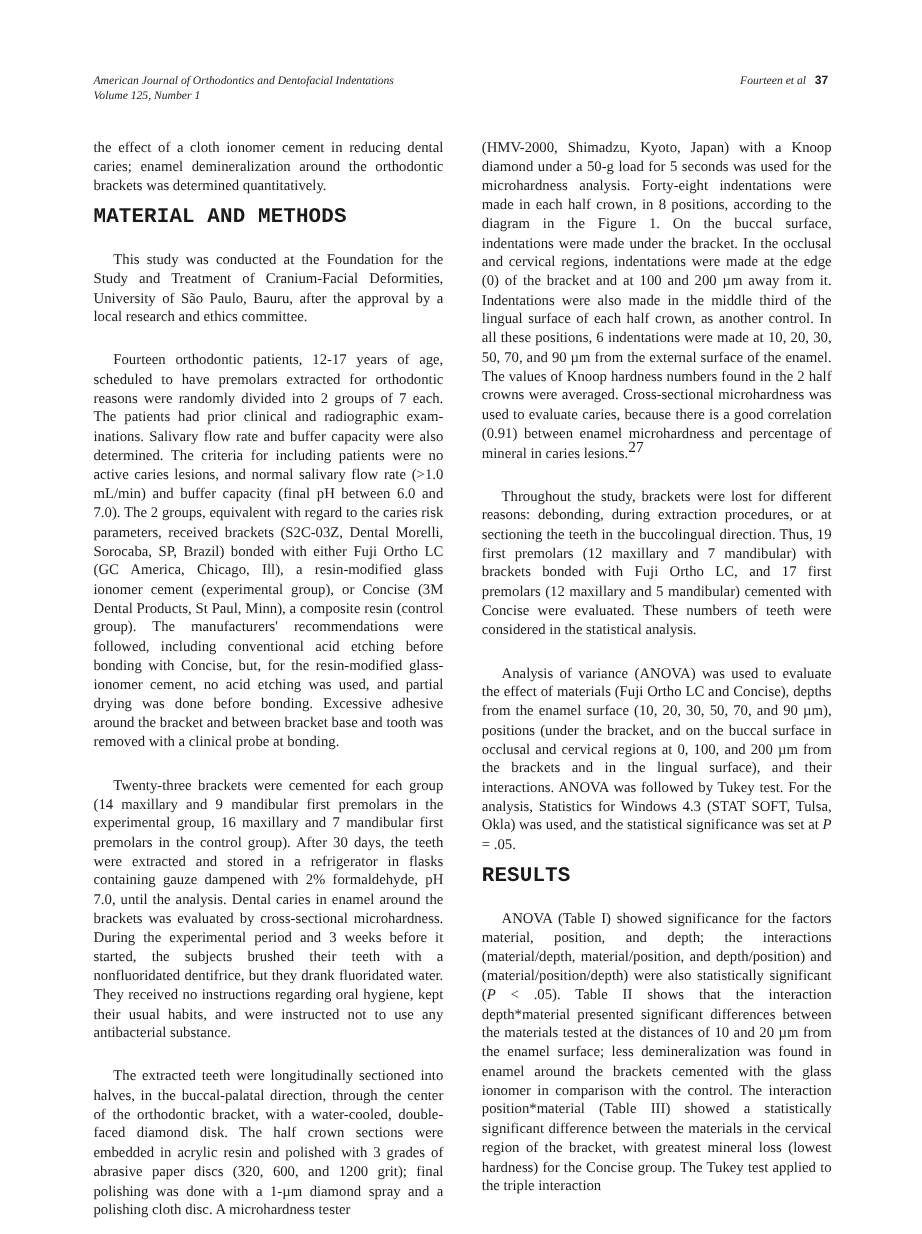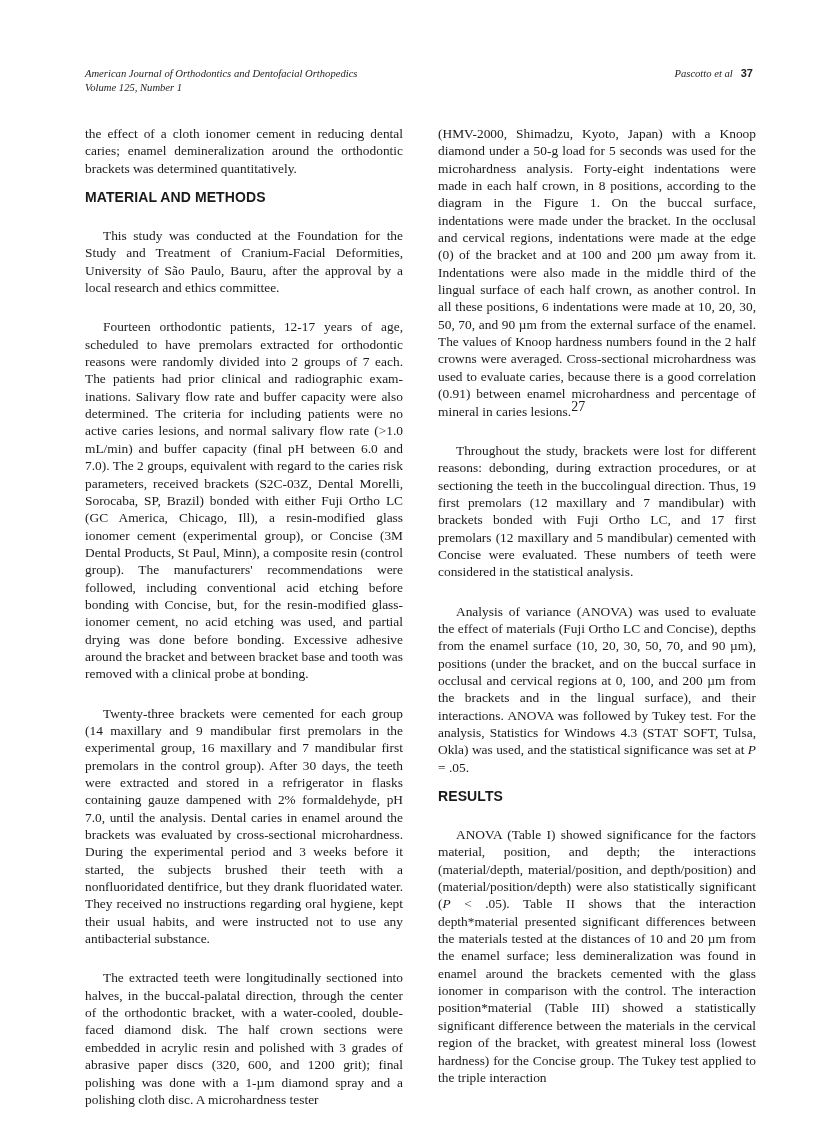--- a/index.html
+++ b/index.html
@@ -20,36 +20,36 @@
   }
   .col {
     position: absolute; top: 125px; width: 318px;
     font-size: 13.4px; line-height: 17.35px; text-align: justify; hyphens: manual;
   }
   .col-left { left: 85px; }
   .col-right { left: 438px; }
   .col p { margin: 0; }
   .col p.indent { text-indent: 18px; margin-top: 22px; }
   .col h2 {
-    font-family: Liberation Sans, sans-serif; font-weight: bold;
-    font-size: 14px; margin: 12px 0 6px 0; line-height: 16px; letter-spacing: 0.1px;
+    font-family: Liberation Mono, monospace; font-weight: bold;
+    font-size: 19px; margin: 12px 0 6px 0; line-height: 16px; letter-spacing: 0.1px;
   }
   sup { font-size: 14px; line-height: 0; vertical-align: 5px; }
   i { font-style: italic; }
 </style>
 </head>
 <body>
 
 <div class="running-head">
   <div class="left">
-    <div>American Journal of Orthodontics and Dentofacial Orthopedics</div>
+    <div>American Journal of Orthodontics and Dentofacial Indentations</div>
     <div>Volume 125, Number 1</div>
   </div>
   <div class="right">
-    <span>Pascotto et al</span><span class="page-num">37</span>
+    <span>Fourteen et al</span><span class="page-num">37</span>
   </div>
 </div>
 
 <div class="col col-left">
   <p>the effect of a cloth ionomer cement in reducing dental caries; enamel demineralization around the orthodontic brackets was determined quantitatively.</p>
   <h2>MATERIAL AND METHODS</h2>
   <p class="indent">This study was conducted at the Foundation for the Study and Treatment of Cranium-Facial Deformities, University of São Paulo, Bauru, after the approval by a local research and ethics committee.</p>
   <p class="indent">Fourteen orthodontic patients, 12-17 years of age, scheduled to have premolars extracted for orthodontic reasons were randomly divided into 2 groups of 7 each. The patients had prior clinical and radiographic exam­inations. Salivary flow rate and buffer capacity were also determined. The criteria for including patients were no active caries lesions, and normal salivary flow rate (&gt;1.0 mL/min) and buffer capacity (final pH between 6.0 and 7.0). The 2 groups, equivalent with regard to the caries risk parameters, received brackets (S2C-03Z, Dental Morelli, Sorocaba, SP, Brazil) bonded with either Fuji Ortho LC (GC America, Chicago, Ill), a resin-modified glass ionomer cement (experimental group), or Concise (3M Dental Products, St Paul, Minn), a composite resin (control group). The manufacturers' recommendations were followed, in­cluding conventional acid etching before bonding with Concise, but, for the resin-modified glass-ionomer ce­ment, no acid etching was used, and partial drying was done before bonding. Excessive adhesive around the bracket and between bracket base and tooth was re­moved with a clinical probe at bonding.</p>
   <p class="indent">Twenty-three brackets were cemented for each group (14 maxillary and 9 mandibular first premolars in the experimental group, 16 maxillary and 7 mandibular first premolars in the control group). After 30 days, the teeth were extracted and stored in a refrigerator in flasks containing gauze dampened with 2% formalde­hyde, pH 7.0, until the analysis. Dental caries in enamel around the brackets was evaluated by cross-sectional microhardness. During the experimental period and 3 weeks before it started, the subjects brushed their teeth with a nonfluoridated dentifrice, but they drank fluori­dated water. They received no instructions regarding oral hygiene, kept their usual habits, and were in­structed not to use any antibacterial substance.</p>
   <p class="indent">The extracted teeth were longitudinally sectioned into halves, in the buccal-palatal direction, through the center of the orthodontic bracket, with a water-cooled, double-faced diamond disk. The half crown sections were embedded in acrylic resin and polished with 3 grades of abrasive paper discs (320, 600, and 1200 grit); final polishing was done with a 1-µm diamond spray and a polishing cloth disc. A microhardness tester</p>

